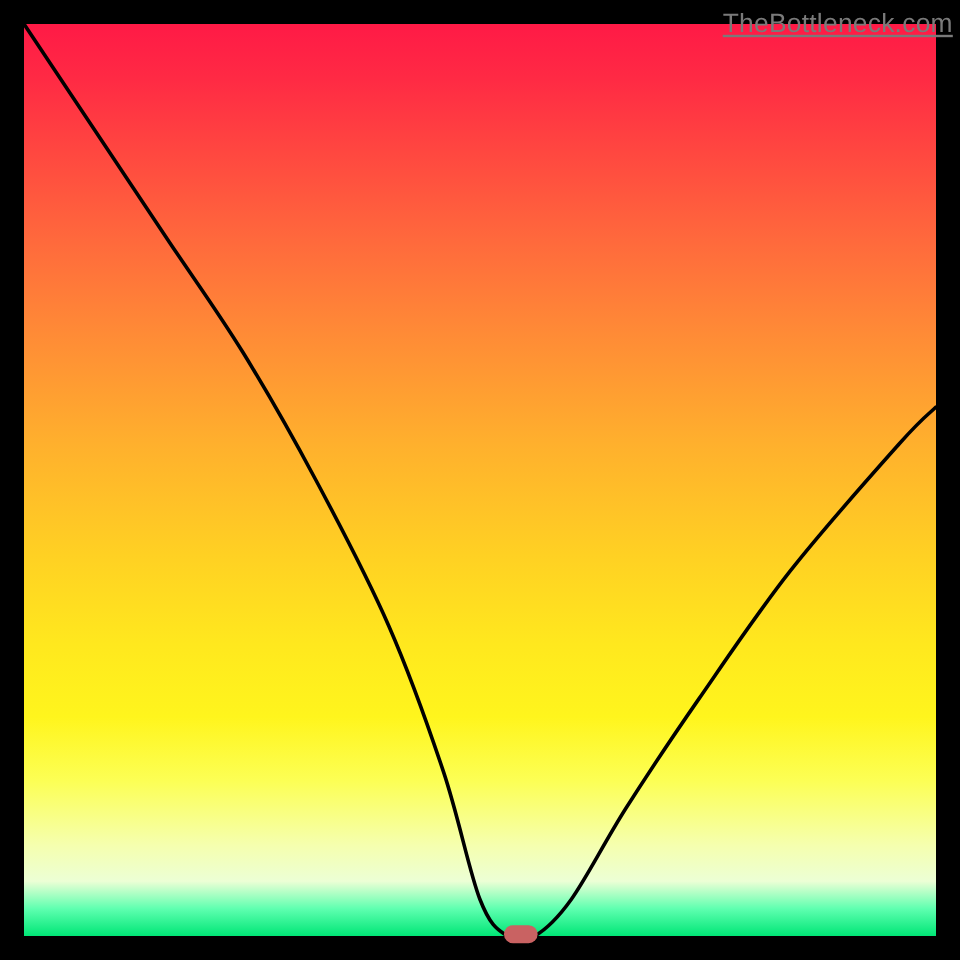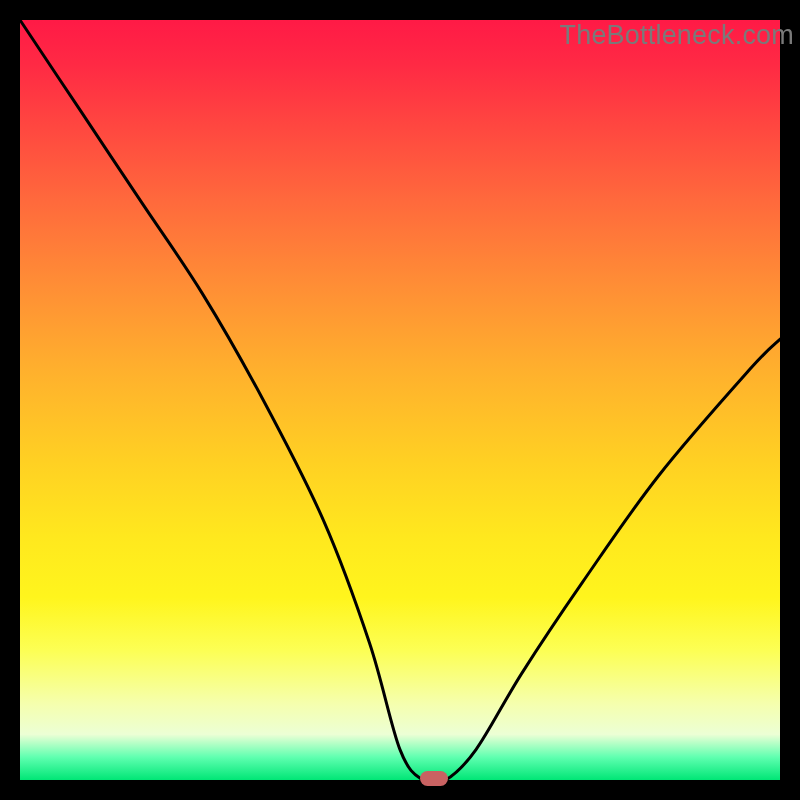--- a/index.html
+++ b/index.html
@@ -37,27 +37,28 @@
       #fff51d 76%,
       #fcff55 83%,
       #f5ffae 90%,
       #ecffd5 94%,
       #5fffb0 97%,
       #00e676 100%
     );
   }
   .watermark {
     position: absolute;
-    top: 20px;
+    top: 7px;
     right: 6px;
     color: #7a7a7a;
-    font-size: 27px;
+    font-size: 22px;
     letter-spacing: 0.2px;
     font-weight: 500;
     user-select: none;
+    text-decoration: underline;
   }
   svg.curve {
     position: absolute;
     left: 20px;
     top: 20px;
     width: 760px;
     height: 760px;
     overflow: visible;
   }
   .marker {

